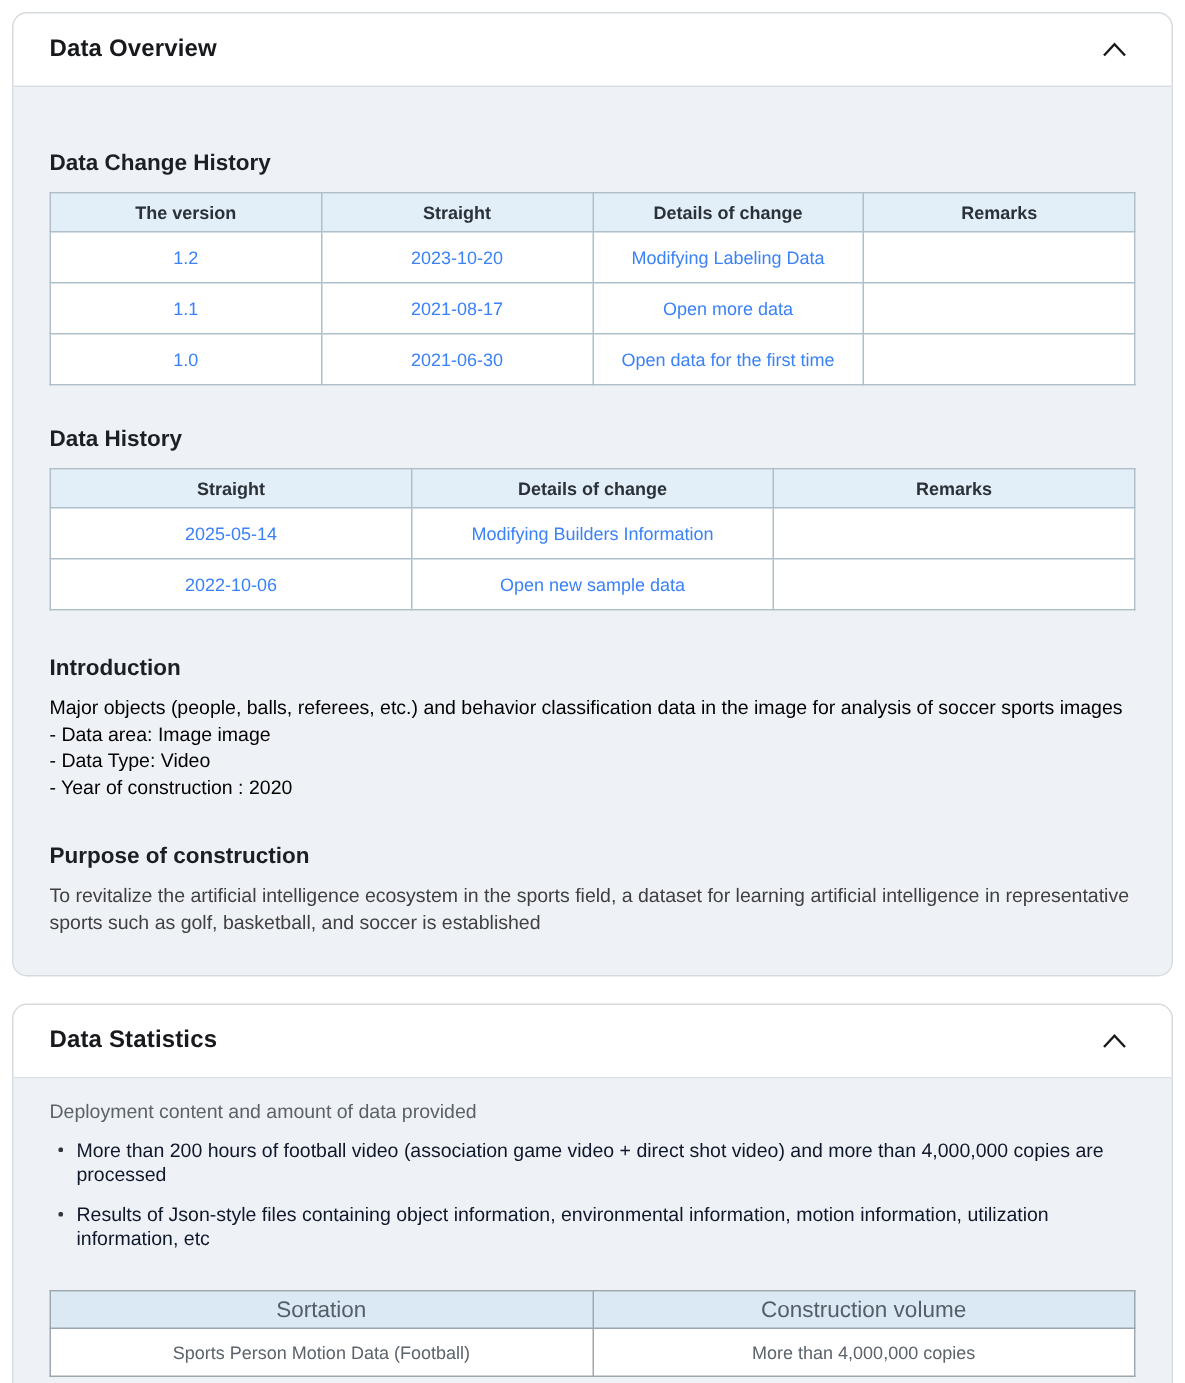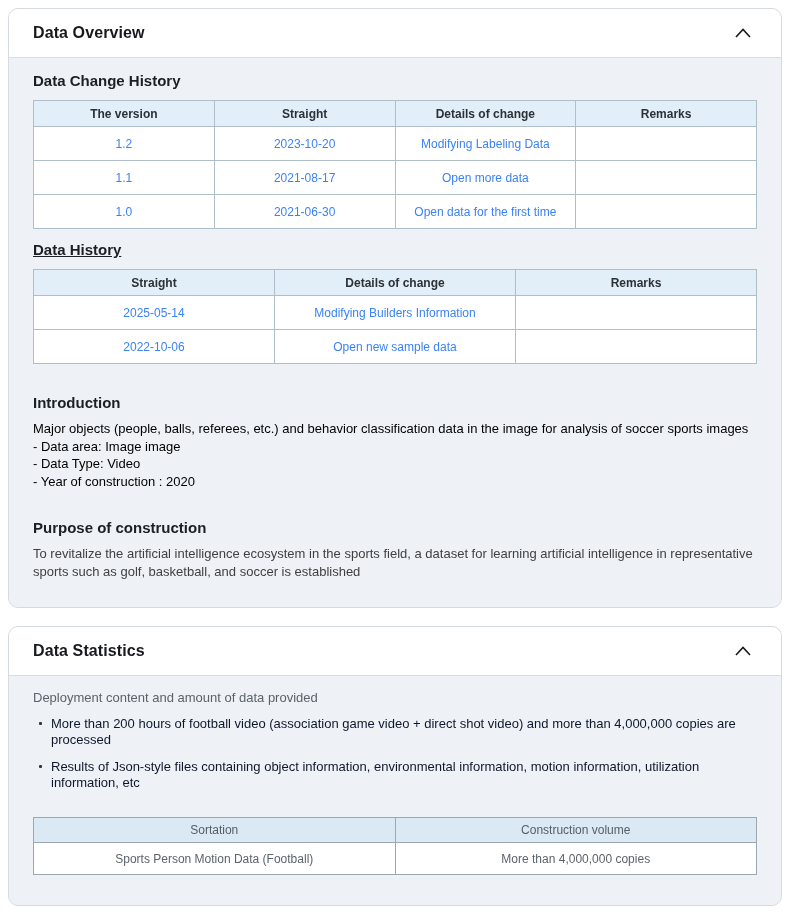--- a/index.html
+++ b/index.html
@@ -51,21 +51,21 @@
     background: #eef2f6;
     padding: 14px 24px 26px 24px;
   }
   .section-heading {
     font-size: 15px;
     font-weight: bold;
     color: #1c1f23;
     margin-top: 18px;
     margin-bottom: 11px;
   }
-  .section-heading.first { margin-top: 0; }
+  .section-heading.first { margin-top: 28px; }
   table {
     width: 100%;
     border-collapse: collapse;
     background: #ffffff;
     table-layout: fixed;
   }
   table.hist { border: 1px solid #a5b7c2; }
   table.hist th, table.hist td { border: 1px solid #aebfc9; }
   table.hist th {
     background: #e2eff8;
@@ -81,21 +81,21 @@
     color: #3b82f6;
     height: 34px;
     padding: 2px 6px;
     text-align: center;
     background: #ffffff;
   }
   table.stats { border: 1px solid #98a3ac; }
   table.stats th, table.stats td { border: 1px solid #9ca7b0; }
   table.stats th {
     background: #dbe9f5;
-    font-size: 12px;
+    font-size: 15px;
     font-weight: normal;
     color: #555e66;
     height: 25px;
     padding: 2px 6px;
     text-align: center;
   }
   table.stats td {
     font-size: 12px;
     color: #5b636b;
     height: 32px;
@@ -185,21 +185,21 @@
           </tr>
           <tr>
             <td>1.0</td>
             <td>2021-06-30</td>
             <td>Open data for the first time</td>
             <td></td>
           </tr>
         </tbody>
       </table>
 
-      <h3 class="section-heading" style="margin-top:12px;text-decoration:underline;">Data History</h3>
+      <h3 class="section-heading" style="margin-top:27px;">Data History</h3>
       <table class="hist">
         <thead>
           <tr>
             <th>Straight</th>
             <th>Details of change</th>
             <th>Remarks</th>
           </tr>
         </thead>
         <tbody>
           <tr>

